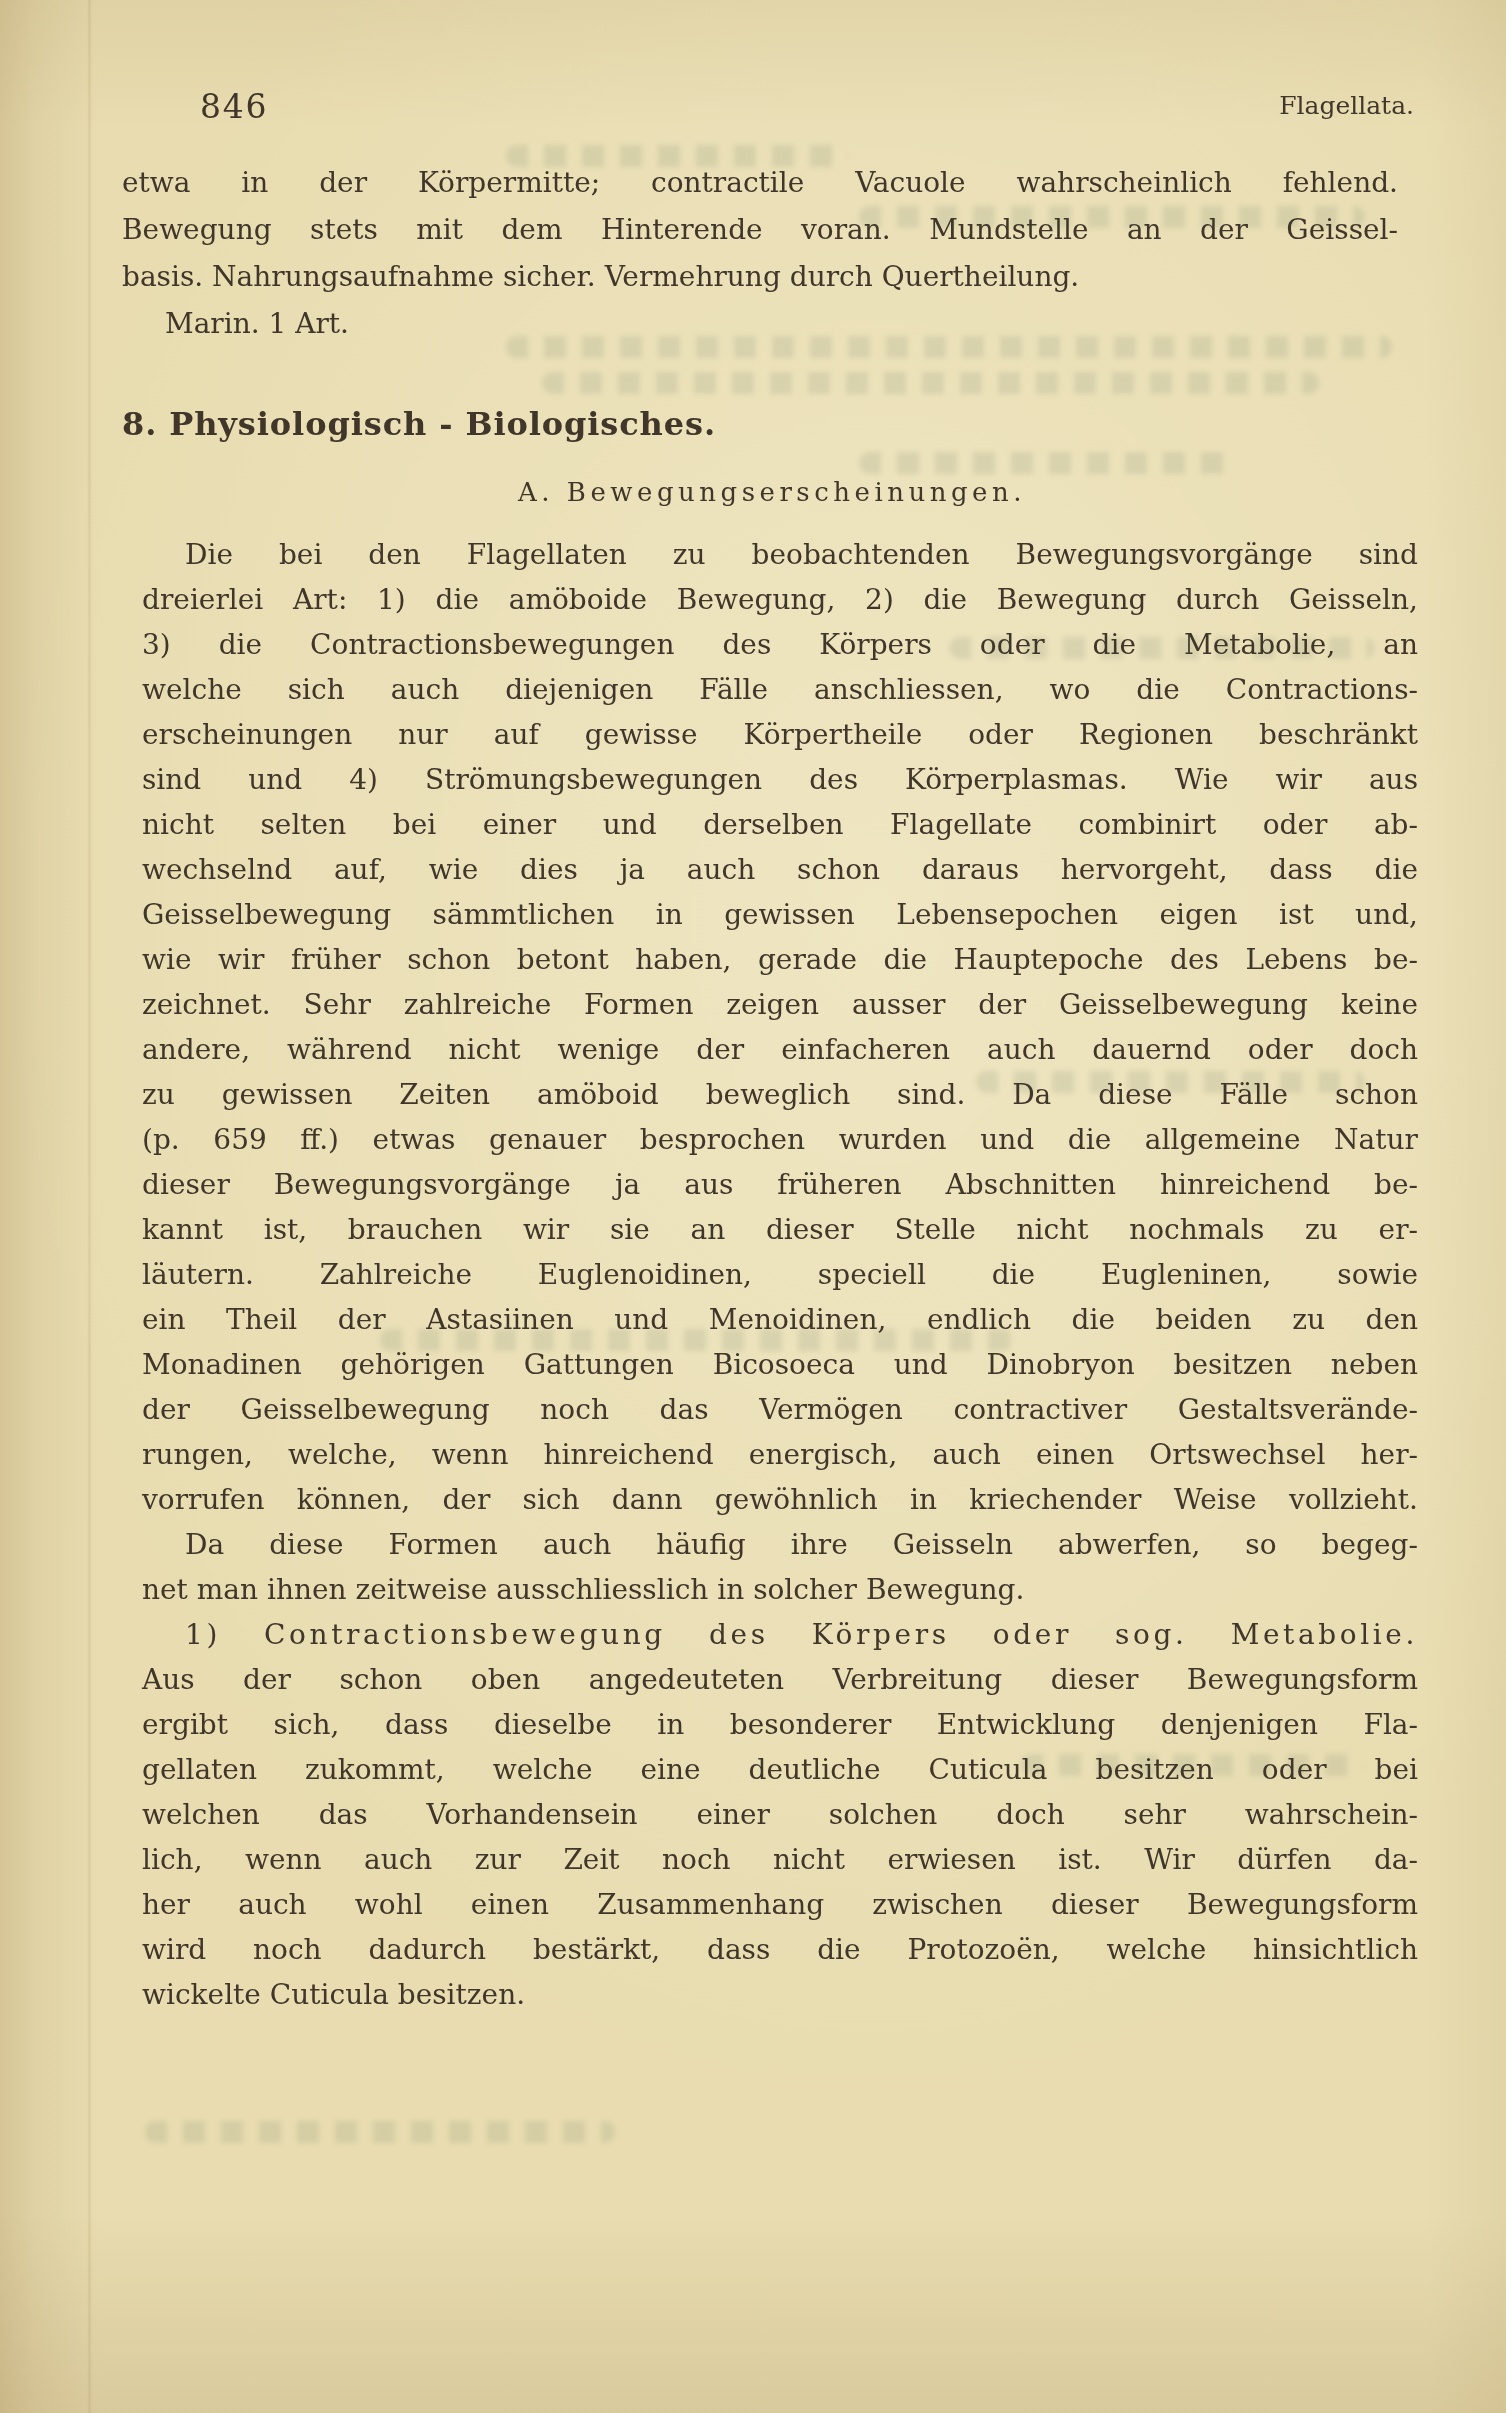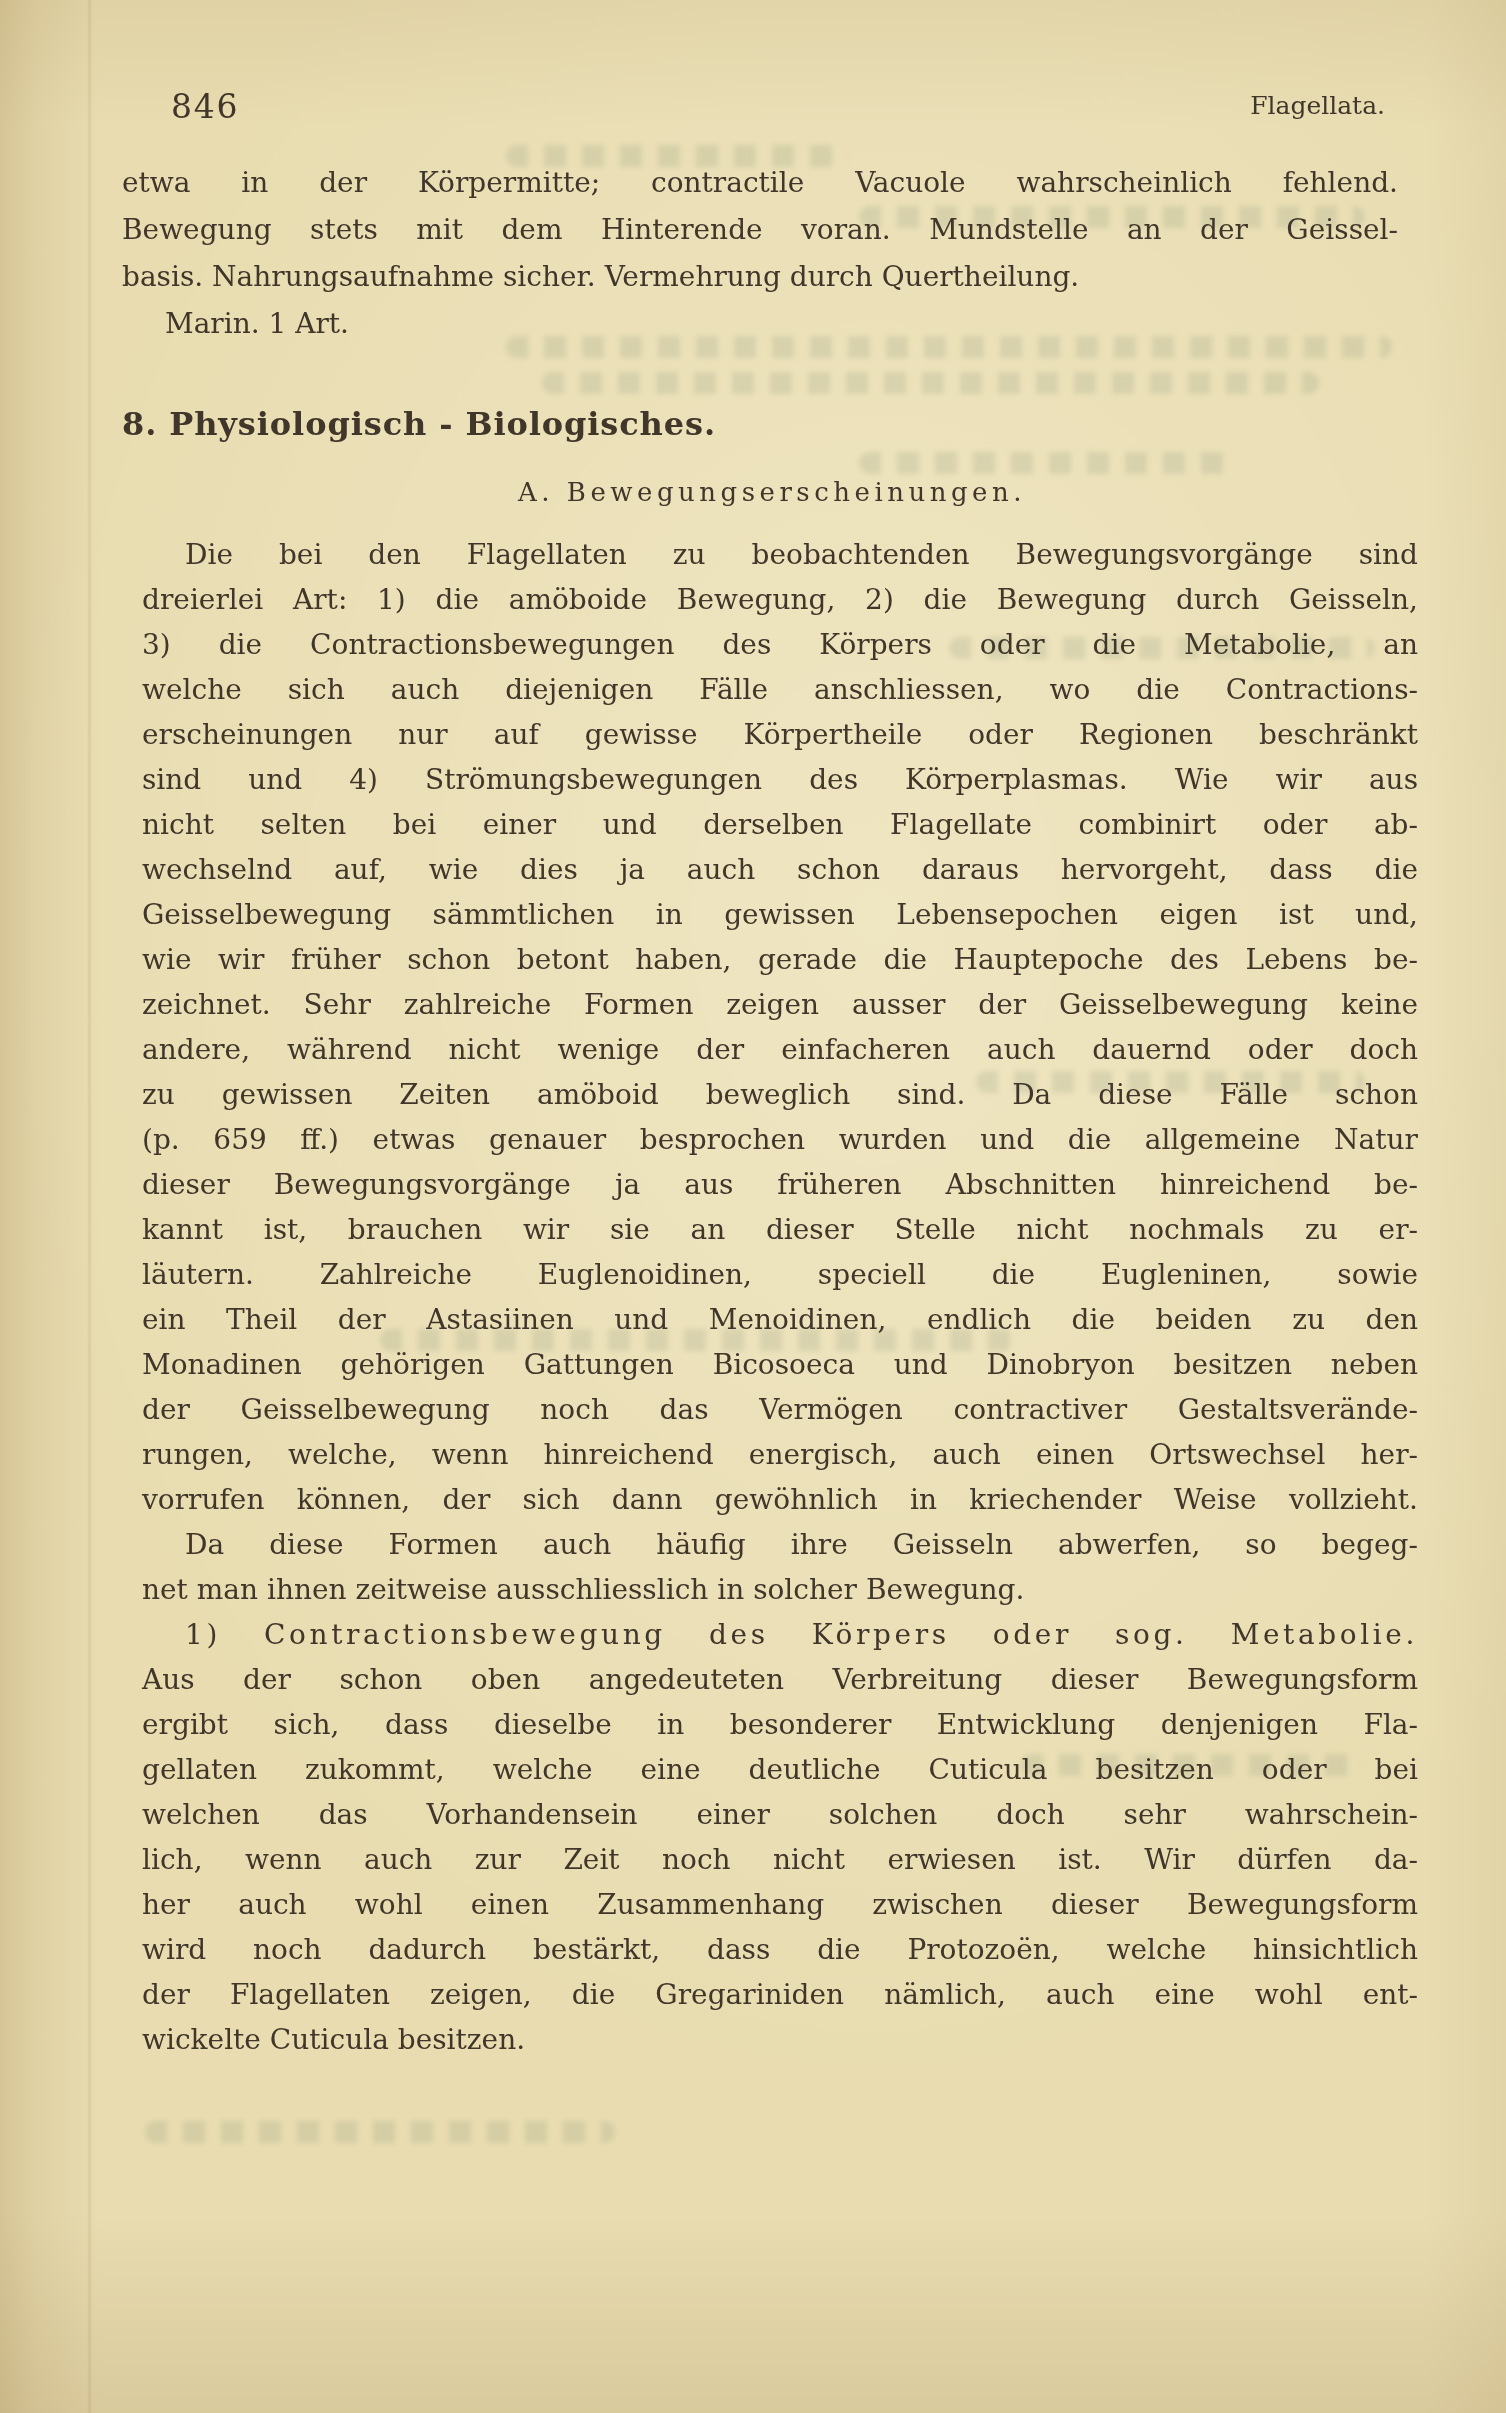--- a/index.html
+++ b/index.html
@@ -18,21 +18,21 @@
       linear-gradient(180deg, rgba(150,120,62,0.10) 0px, rgba(150,120,62,0) 127px),
       #e8dcb0;
   }
   
   #book-page::before {
     content: "";
     position: absolute; left: 87px; top: 0; width: 5.4px; height: 100%;
     background: linear-gradient(90deg, rgba(120,95,45,0) 0%, rgba(120,95,45,0.12) 50%, rgba(120,95,45,0) 100%);
   }
 
-  .header-row { position: absolute; left: 110px; top: 87px; width: 1275px; height: 43px; }
+  .header-row { position: absolute; left: 139px; top: 87px; width: 1275px; height: 43px; }
   .page-number {
     position: absolute; left: 61px; top: 0;
     font-size: 33px; letter-spacing: 1.8px;
   }
   .running-title {
     position: absolute; left: 0; right: 0; top: 3.6px;
     text-align: right; font-size: 25px;
   }
 
   .text-col { position: absolute; left: 122px; width: 1276px; }
@@ -130,18 +130,17 @@
 
     <div class="line body-line indent spaced">1) Contractionsbewegung des Körpers oder sog. Metabolie.</div>
 
     <div class="line body-line">Aus der schon oben angedeuteten Verbreitung dieser Bewegungsform</div>
     <div class="line body-line">ergibt sich, dass dieselbe in besonderer Entwicklung denjenigen Fla-</div>
     <div class="line body-line">gellaten zukommt, welche eine deutliche Cuticula besitzen oder bei</div>
     <div class="line body-line">welchen das Vorhandensein einer solchen doch sehr wahrschein-</div>
     <div class="line body-line">lich, wenn auch zur Zeit noch nicht erwiesen ist. Wir dürfen da-</div>
     <div class="line body-line">her auch wohl einen Zusammenhang zwischen dieser Bewegungsform</div>
     <div class="line body-line">wird noch dadurch bestärkt, dass die Protozoën, welche hinsichtlich</div>
-    <div class="line body-line">der Flagellaten zeigen, die Gregariniden nämlich, auch eine wohl ent-</div>
     <div class="line body-line lastline">wickelte Cuticula besitzen.</div>
   </div>
 
 </div>
 
 
 </body></html>

